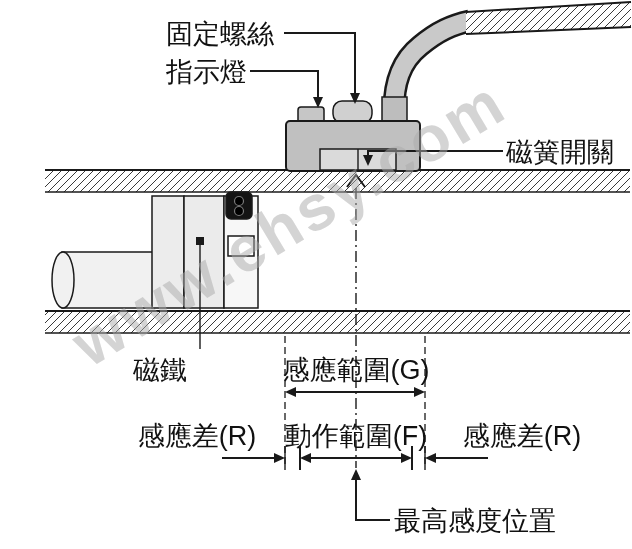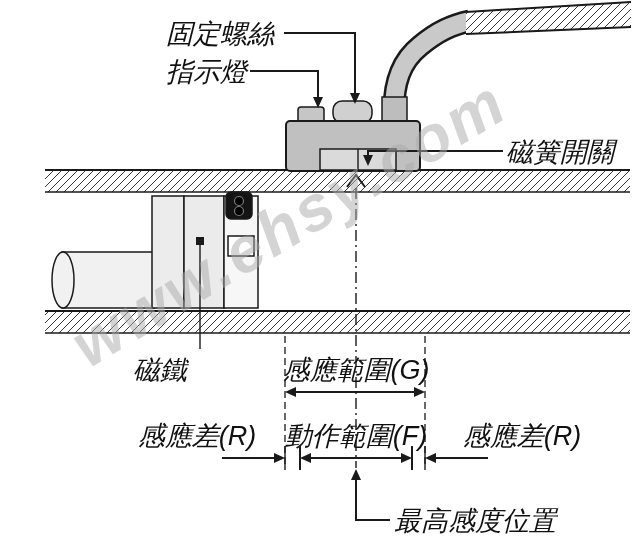--- a/index.html
+++ b/index.html
@@ -1,16 +1,16 @@
 <!DOCTYPE html>
 <html><head>
 <meta charset="utf-8">
 <style>
   html,body{margin:0;padding:0;background:#ffffff;}
-  .stage{width:632px;height:549px;position:relative;background:#14b8a6;overflow:hidden;font-style:italic;}
+  .stage{width:632px;height:549px;position:relative;background:#14b8a6;overflow:hidden;}
   svg{display:block;}
   svg .ln{stroke:#1a1a1a;stroke-width:1.4;}
   svg .ln2{stroke:#1a1a1a;stroke-width:2;}
   svg .sh{stroke:#1a1a1a;stroke-width:1.5;}
   svg .sh2{stroke:#1a1a1a;stroke-width:2;}
   svg .ah{fill:#1a1a1a;}
   svg .dash{stroke:#1a1a1a;stroke-width:1.3;stroke-dasharray:7 4;}
   svg .dashdot{stroke:#1a1a1a;stroke-width:1.4;stroke-dasharray:11 4 2 4;}
   svg .t{font-family:"Liberation Sans","DejaVu Sans",sans-serif;font-size:27px;fill:#111111;}
   svg .wm{font-family:"Liberation Sans","DejaVu Sans",sans-serif;font-size:64px;font-weight:bold;fill:#ababab;opacity:0.5;letter-spacing:3px;}

